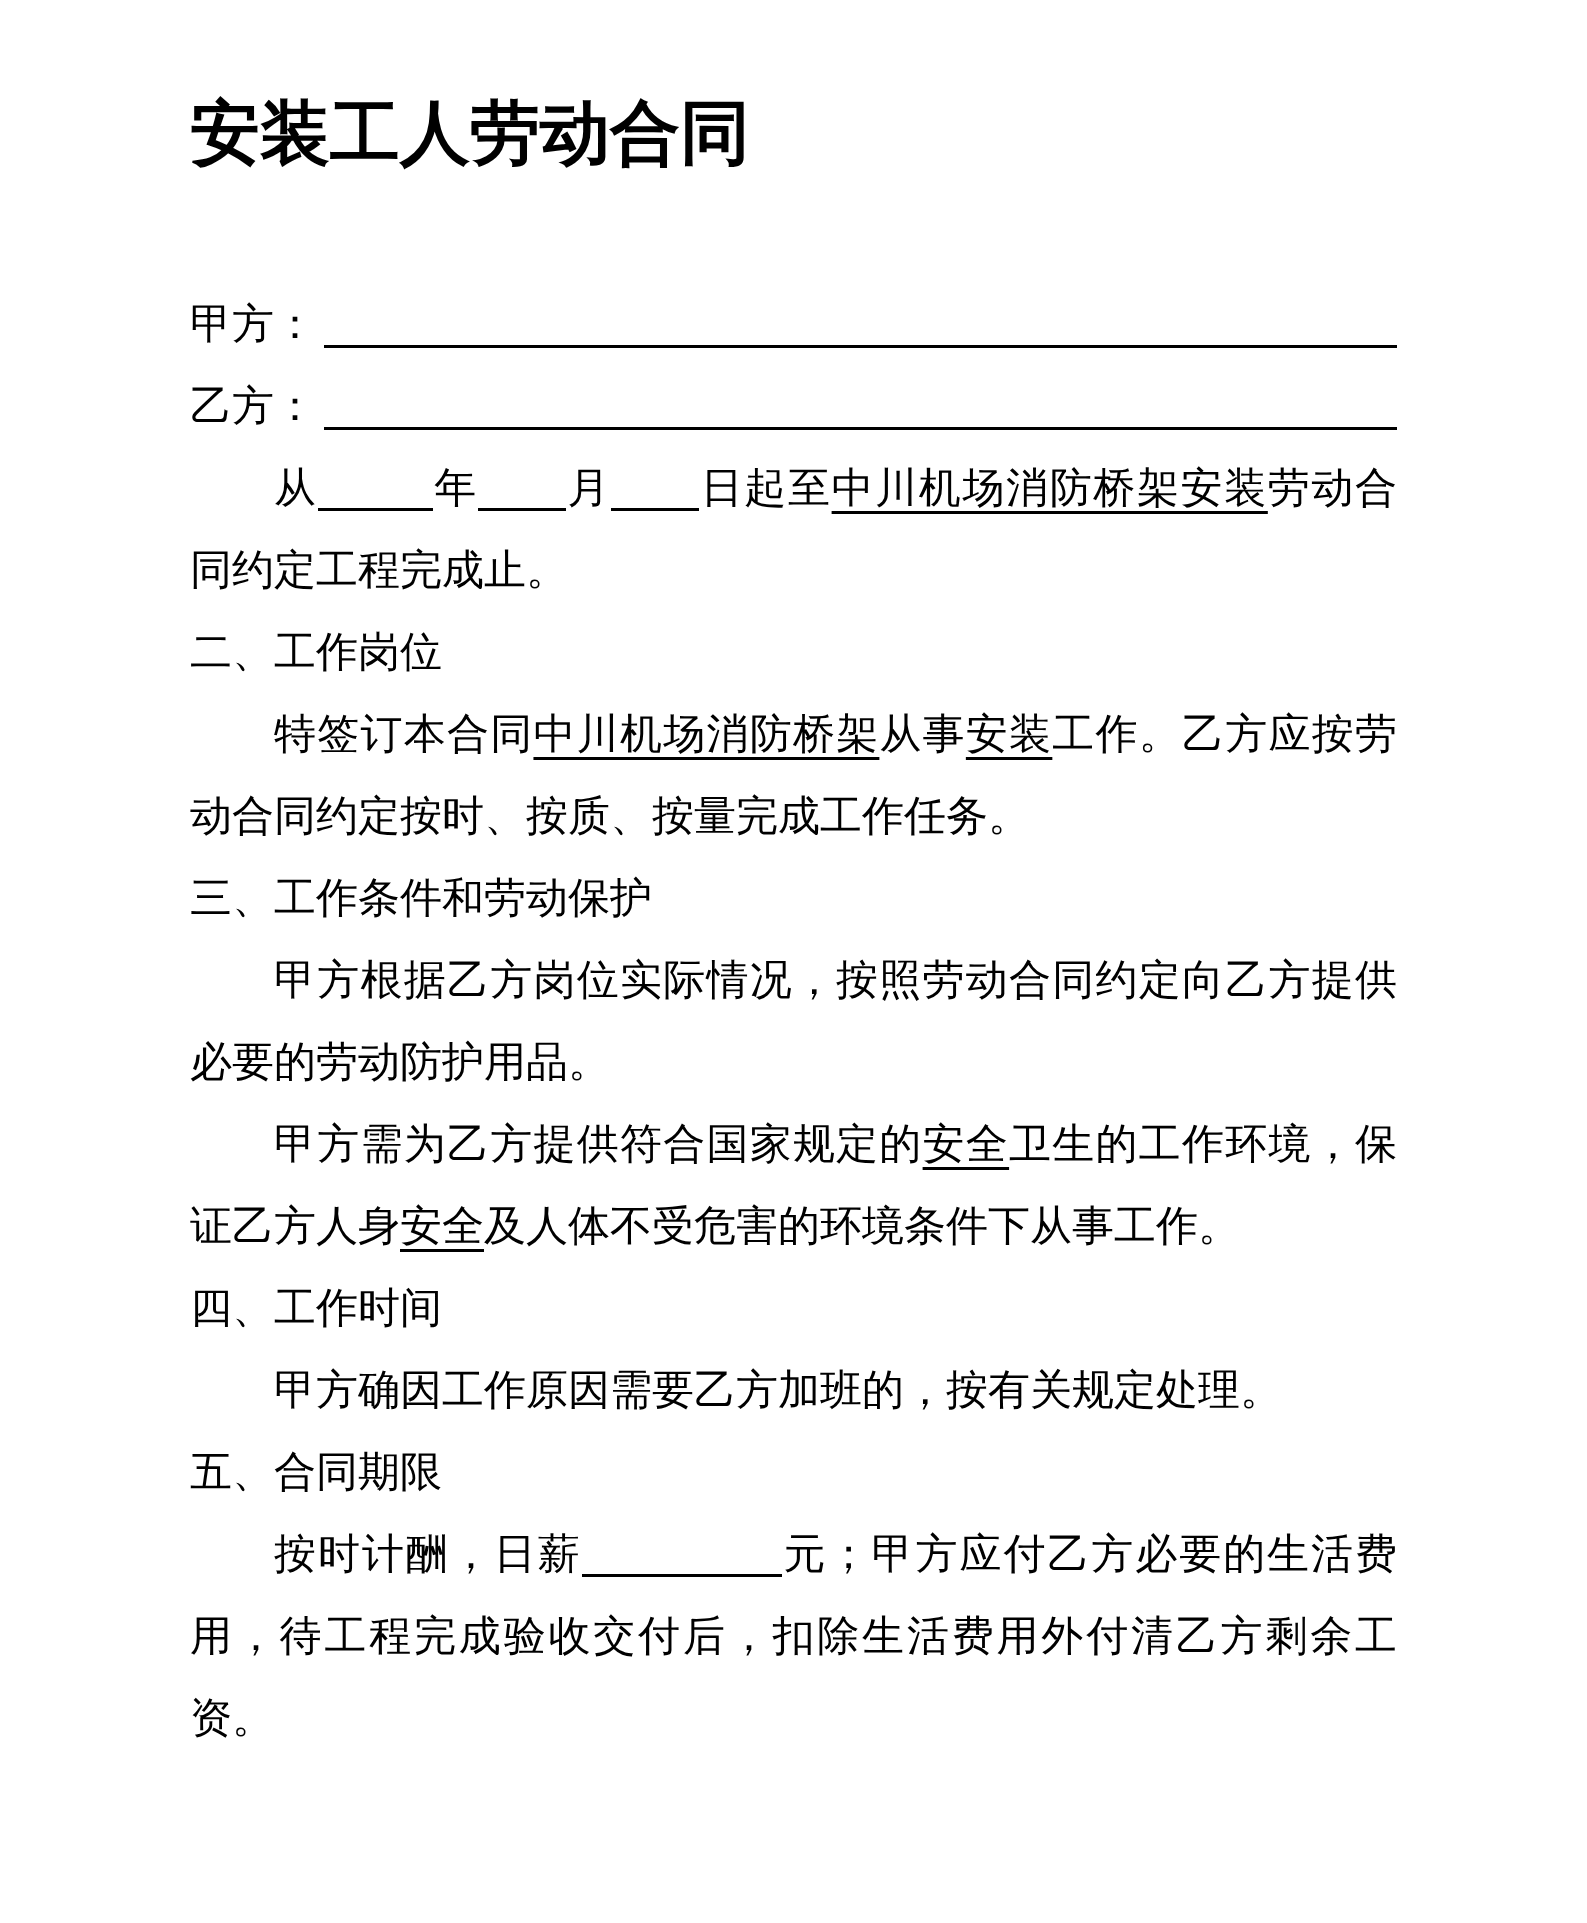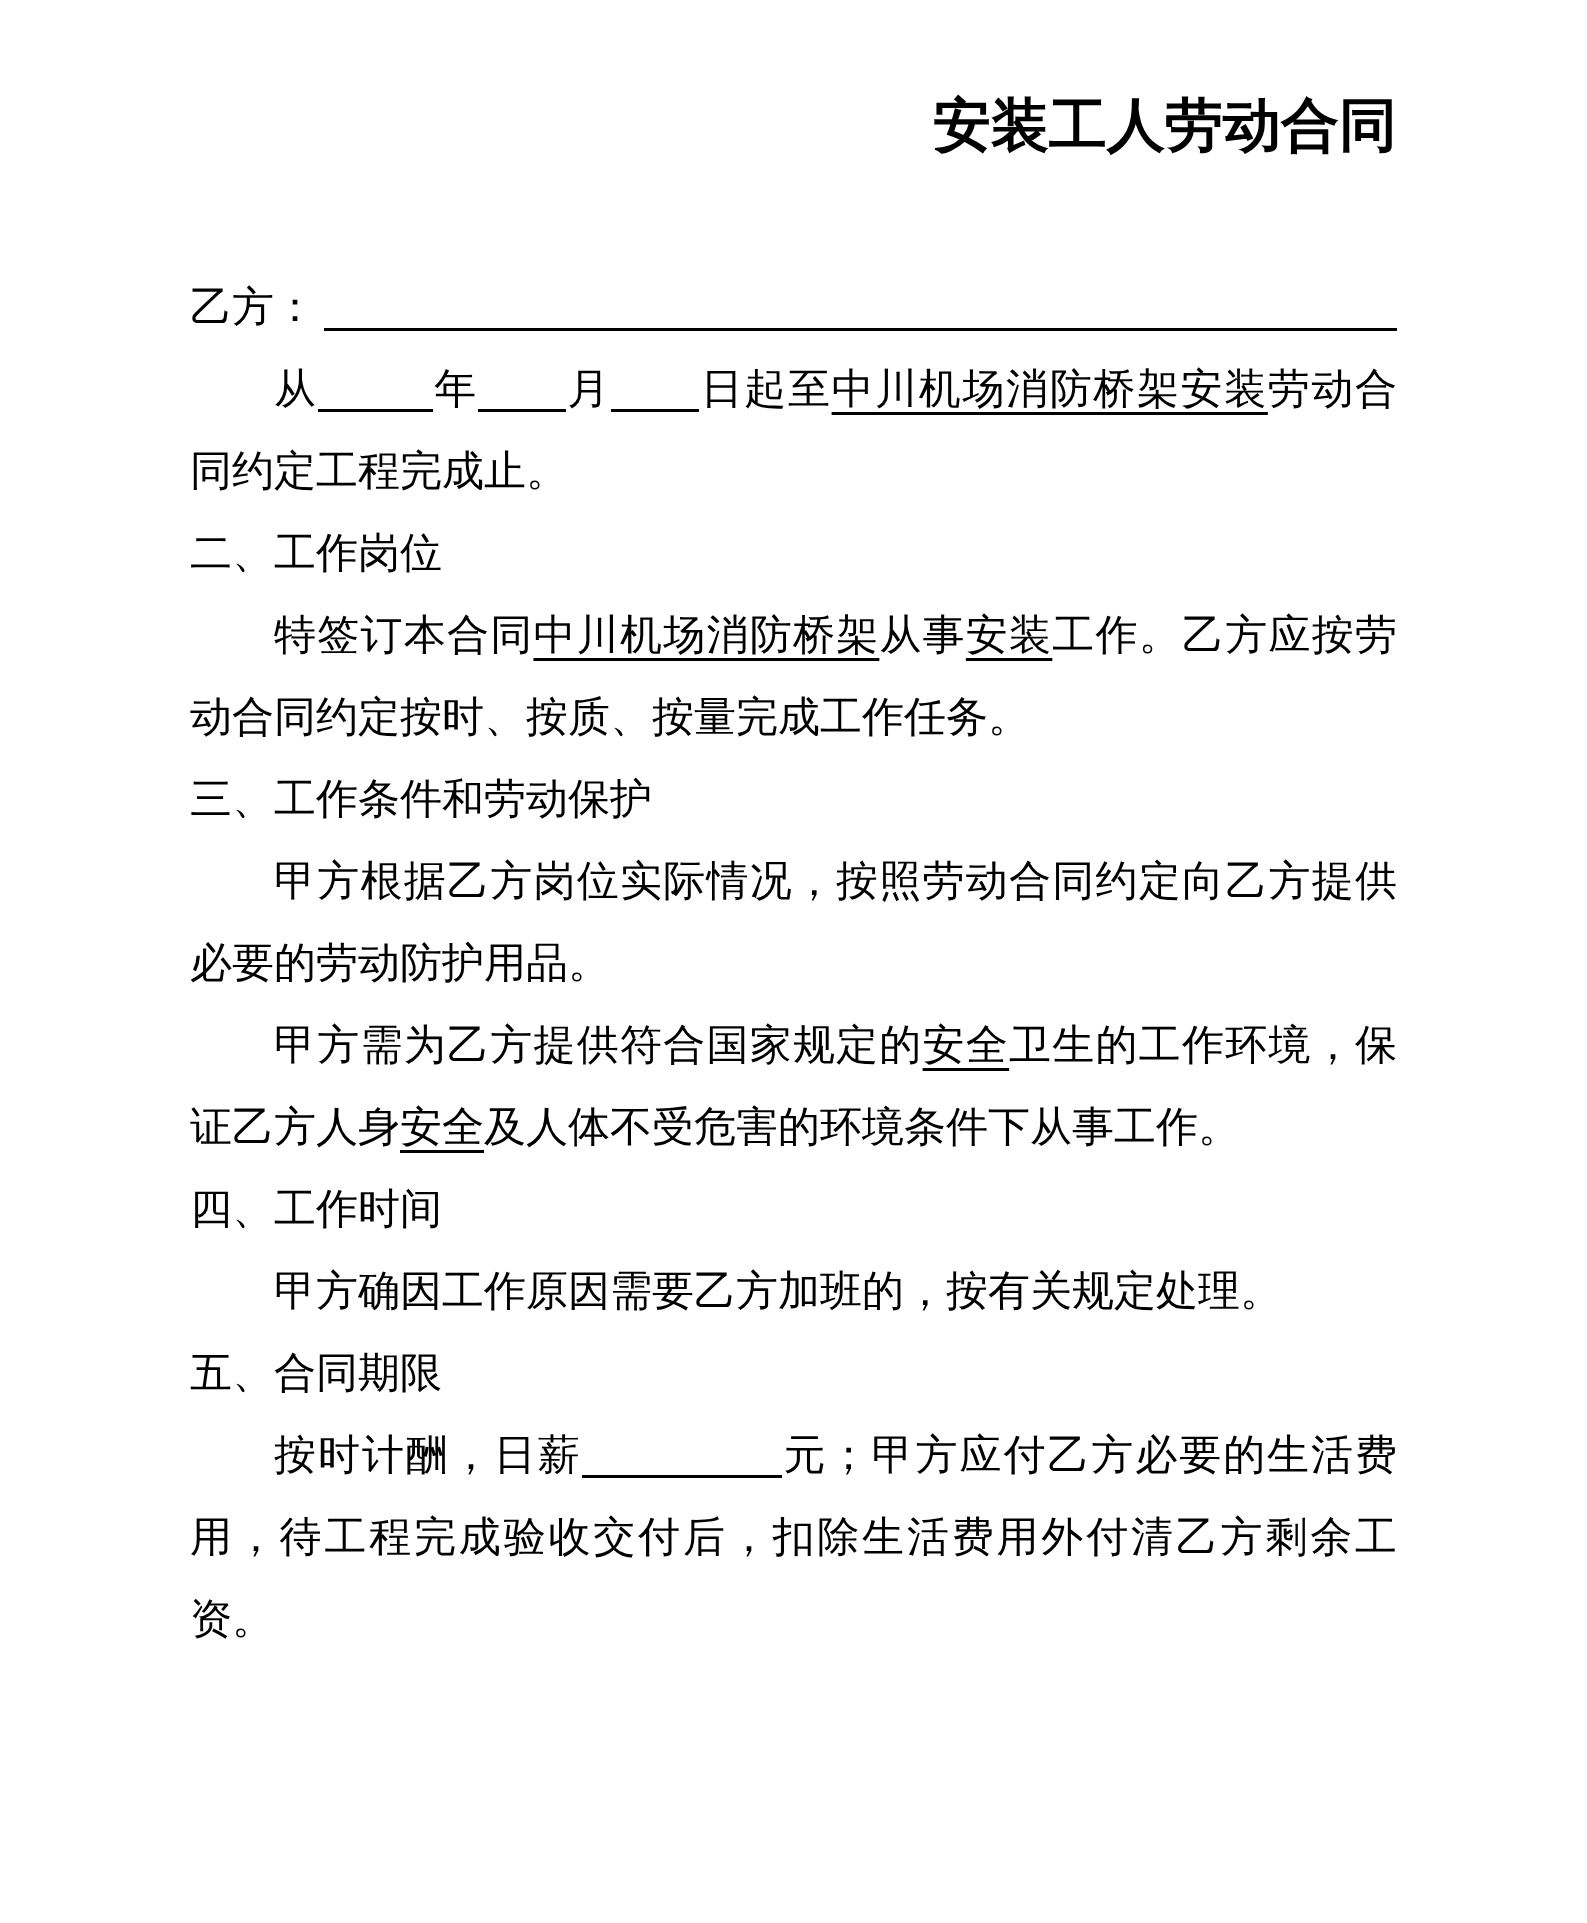--- a/index.html
+++ b/index.html
@@ -8,23 +8,23 @@
     height: 1923px;
     box-sizing: border-box;
     padding: 85px 190px 0 190px;
     background: #ffffff;
     color: #000000;
     font-family: "Liberation Serif", "DejaVu Serif", serif;
     font-size: 42px;
     overflow: hidden;
   }
   .title {
-    font-size: 58px;
+    font-size: 70px;
     font-weight: bold;
-    text-align: right;
+    text-align: left;
     margin: 0 0 100px 0;
     line-height: 1.4;
   }
   .para {
     margin: 0;
     line-height: 82px;
     text-align: justify;
   }
   .indent { text-indent: 84px; }
   .heading { text-indent: 0; }
@@ -56,20 +56,24 @@
     text-underline-offset: 9px;
   }
 </style>
 </head>
 <body>
 
 <div class="page">
 
   <h1 class="title">安装工人劳动合同</h1>
 
+  <div class="party-row">
+    <span class="label">甲方：</span>
+    <span class="fill-blank"></span>
+  </div>
 
   <div class="party-row">
     <span class="label">乙方：</span>
     <span class="fill-blank"></span>
   </div>
 
 
   <p class="para indent"><span>从</span><span class="blank blank-year"></span><span>年</span><span class="blank blank-month"></span><span>月</span><span class="blank blank-day"></span><span>日起至</span><span class="u">中川机场消防桥架安装</span><span>劳动合同约定工程完成止。</span></p>
 
   <p class="para heading">二、工作岗位</p>

